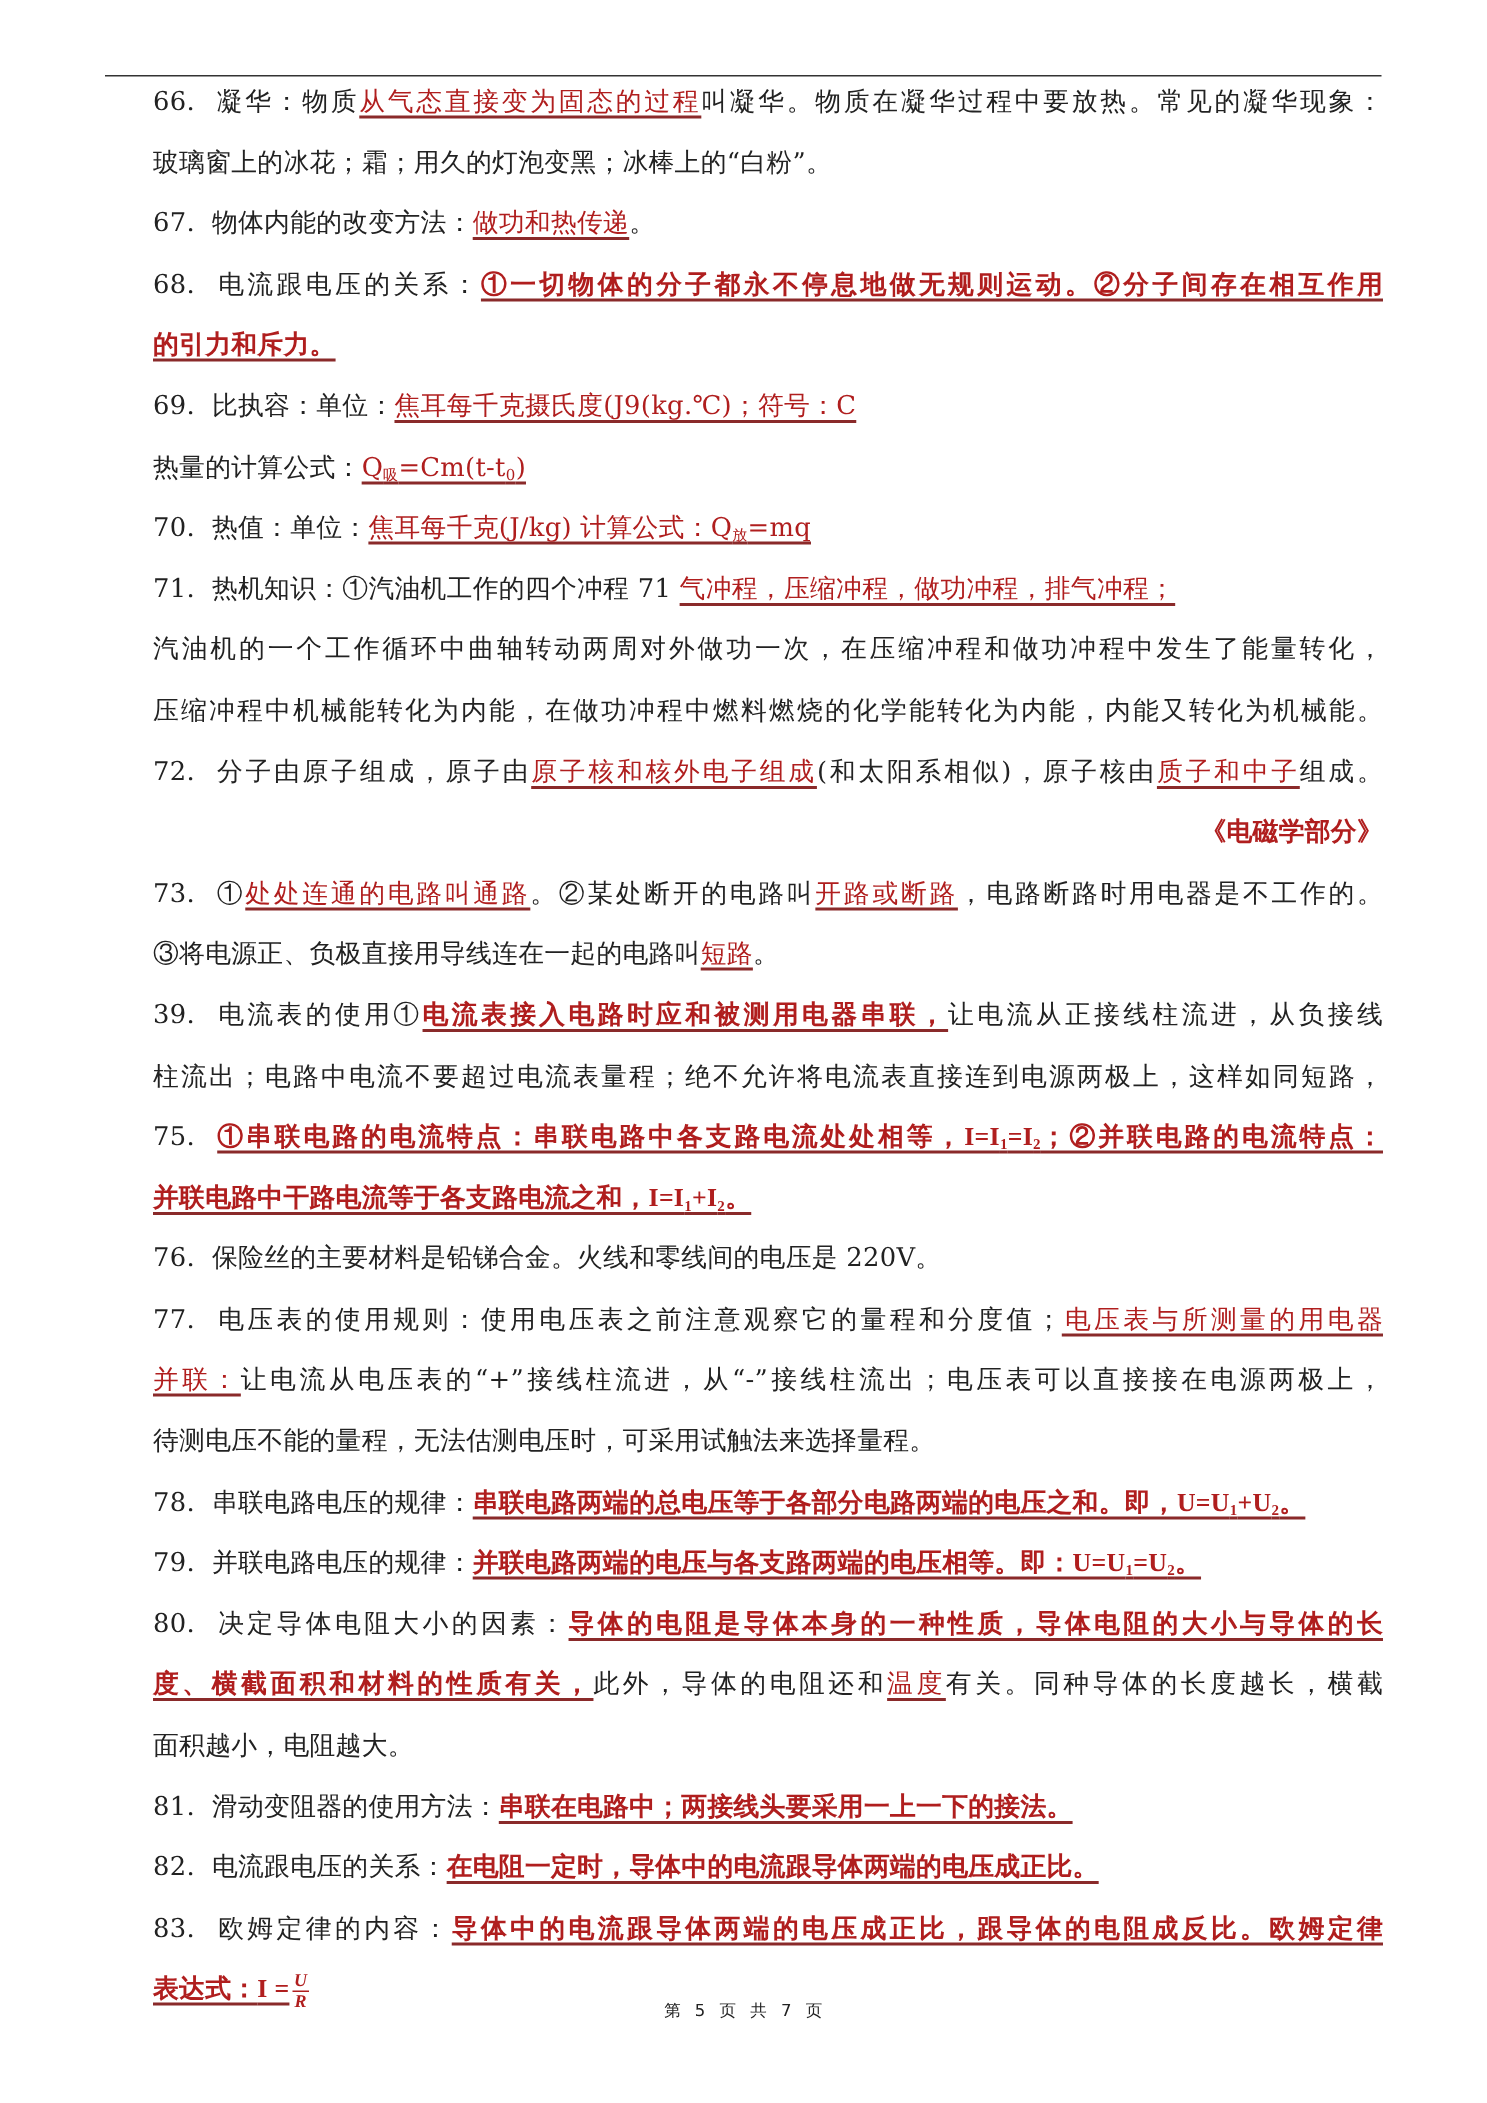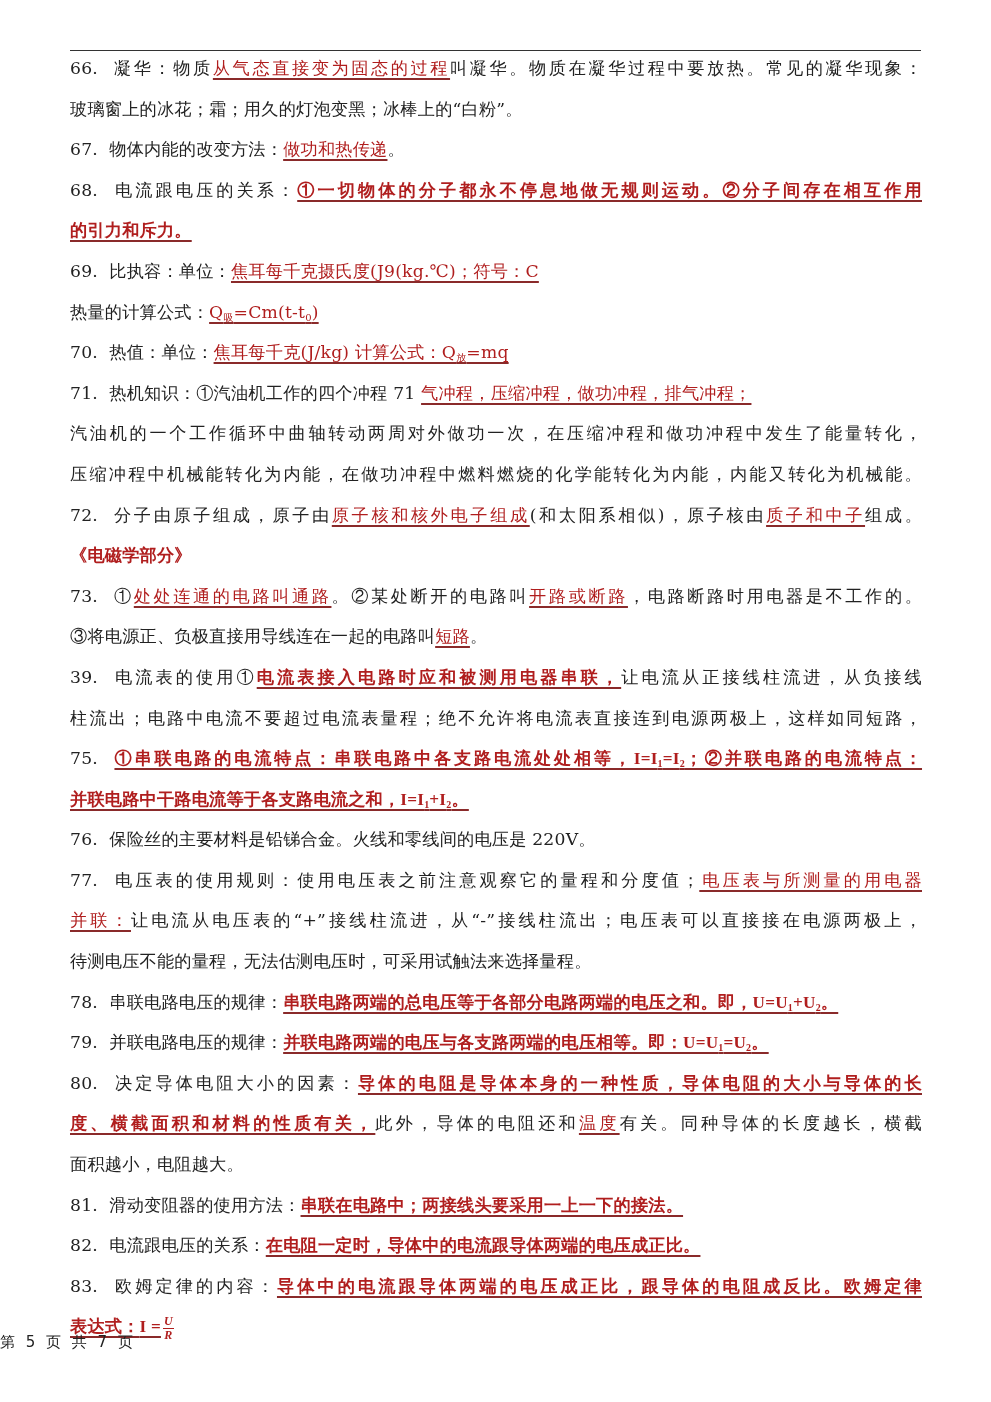--- a/index.html
+++ b/index.html
@@ -1,30 +1,30 @@
 <!DOCTYPE html>
 <html><head>
 <meta charset="utf-8">
 <style>
   html, body { margin: 0; padding: 0; background: #ffffff; }
   body { width: 991px; height: 1402px; position: relative; overflow: hidden;
          font-family: "DejaVu Serif", "Liberation Serif", serif; color: #222; }
   .topline { position: absolute; left: 70px; top: 50px; width: 851px; height: 1px; background: #333; }
   .page { position: absolute; left: 70px; top: 48px; width: 852px; }
-  .line { height: 40.6px; line-height: 40.6px; font-size: 17.2px; white-space: nowrap; letter-spacing: 0.2px; }
+  .line { height: 40.6px; line-height: 40.6px; font-size: 17.2px; white-space: nowrap; letter-spacing: 0.2px; margin-left: 32px; }
   .line.justify { text-align: justify; text-align-last: justify; }
   .hl { color: #b01e1e; text-decoration: underline; text-decoration-color: #8a2a2a; text-underline-offset: 4px; text-decoration-thickness: 1.5px; }
   .hl.bold { font-weight: bold; font-family: Liberation Serif, serif; }
-  .section { text-align: left; color: #b01e1e; font-weight: bold; }
+  .section { text-align: right; color: #b01e1e; font-weight: bold; }
   sub { font-size: 10px; vertical-align: -3px; line-height: 0; }
   .frac { display: inline-flex; flex-direction: column; align-items: center; vertical-align: middle;
           font-size: 12px; font-weight: bold; font-style: italic; line-height: 13px; color: #b01e1e; margin-left: 2px; }
   .frac .num { border-bottom: 1.5px solid #b01e1e; padding: 0 1px; }
-  .footer { position: absolute; top: 1333px; left: 0; width: 991px; text-align: left;
-            font-family: "DejaVu Sans", "Liberation Sans", sans-serif; font-size: 15px; color: #222; word-spacing: 6px; }
+  .footer { position: absolute; top: 1333px; left: 0; width: 991px; text-align: center;
+            font-family: "DejaVu Sans", "Liberation Sans", sans-serif; font-size: 11px; color: #222; word-spacing: 6px; }
 </style>
 </head>
 <body>
 
 <div class="topline"></div>
 
 <div class="page">
 
   <div class="line justify"><span>66.</span>&nbsp; <span>凝华：物质</span><span class="hl">从气态直接变为固态的过程</span><span>叫凝华。物质在凝华过程中要放热。常见的凝华现象：</span></div>
   <div class="line"><span>玻璃窗上的冰花；霜；用久的灯泡变黑；冰棒上的“白粉”。</span></div>

